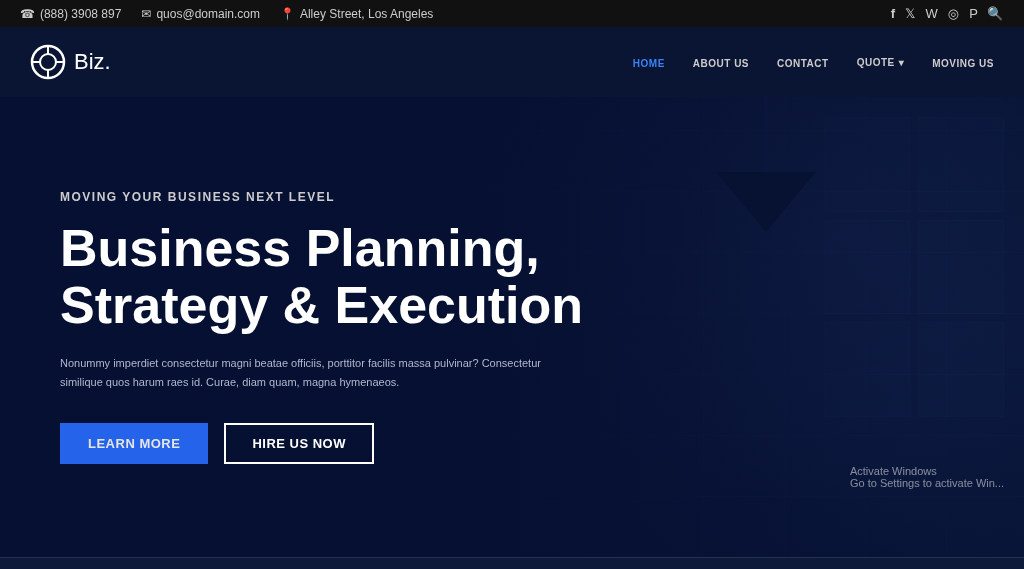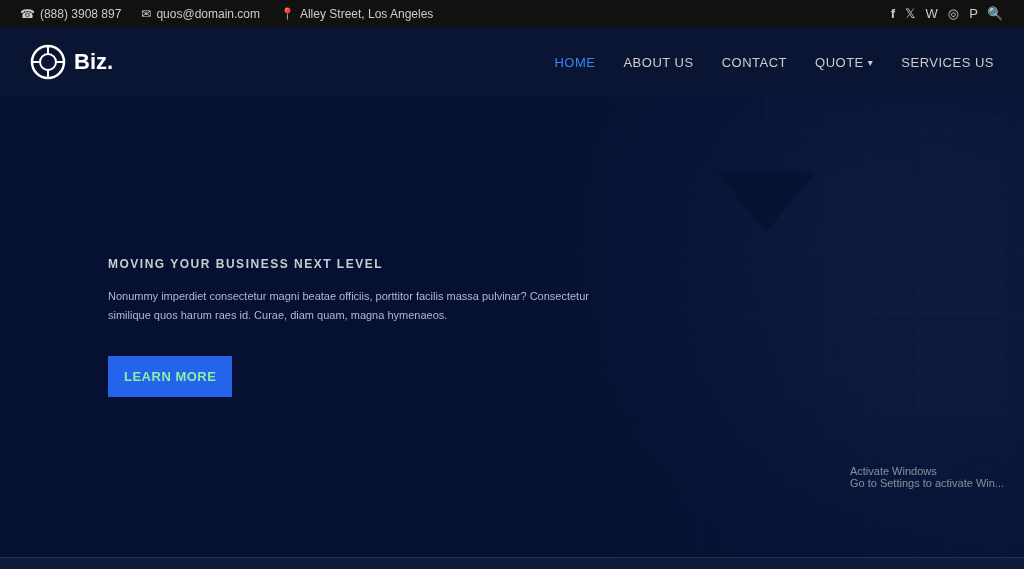--- a/index.html
+++ b/index.html
@@ -35,37 +35,37 @@
       height: 70px;
       position: relative;
       z-index: 10;
     }
     .logo {
       display: flex;
       align-items: center;
       gap: 8px;
       color: #fff;
       font-size: 22px;
-      font-weight: bold;
+      font-weight: normal;
     }
     .logo-icon {
       width: 36px;
       height: 36px;
     }
     .nav-links {
       display: flex;
       align-items: center;
       gap: 28px;
       list-style: none;
     }
     .nav-links li a {
       color: #ccc;
       text-decoration: none;
-      font-size: 13px;
-      font-weight: 400;
+      font-size: 10px;
+      font-weight: 700;
       letter-spacing: 0.5px;
       cursor: pointer;
     }
     .nav-links li a.active { color: #3b82f6; }
     .nav-links .has-dropdown {
       display: flex;
       align-items: center;
       gap: 4px;
     }
     .nav-links .has-dropdown::after {
@@ -116,21 +116,20 @@
       background: 
         radial-gradient(ellipse at 70% 30%, rgba(60,80,140,0.4) 0%, transparent 60%),
         radial-gradient(ellipse at 80% 70%, rgba(40,60,120,0.3) 0%, transparent 50%);
     }
 
     .hero-content {
       position: relative;
       z-index: 2;
       padding: 0 60px;
       max-width: 650px;
-      margin-left: 48px;
     }
     .hero-subtitle {
       color: #ccc;
       font-size: 12px;
       font-weight: 600;
       letter-spacing: 1.5px;
       text-transform: uppercase;
       margin-bottom: 16px;
     }
     .hero-title {
@@ -147,23 +146,23 @@
       margin-bottom: 32px;
       max-width: 520px;
     }
     .hero-buttons {
       display: flex;
       gap: 16px;
       align-items: center;
     }
     .btn-primary {
       background: #2563eb;
-      color: #86efac;
+      color: #e5e5e5;
       border: none;
-      padding: 13px 16px;
+      padding: 13px 28px;
       font-size: 13px;
       font-weight: 700;
       letter-spacing: 0.5px;
       text-transform: uppercase;
       cursor: pointer;
     }
     .btn-secondary {
       background: transparent;
       color: #fff;
       border: 2px solid #fff;
@@ -324,21 +323,21 @@
     <li>
       <a>ABOUT US</a>
     </li>
     <li>
       <a>CONTACT</a>
     </li>
     <li>
       <a class="has-dropdown">QUOTE</a>
     </li>
     <li>
-      <a>SERVICES US</a>
+      <a>MOVING US</a>
     </li>
   </ul>
 
 </nav>
 
 <div class="hero">
   <div class="hero-bg-shapes"></div>
   <div class="hero-bg"></div>
 
   <div class="office-sim">
@@ -348,23 +347,28 @@
       <div class="window-pane"></div>
       <div class="window-pane"></div>
       <div class="window-pane"></div>
       <div class="window-pane"></div>
       <div class="window-pane"></div>
     </div>
   </div>
 
   <div class="hero-content">
     <p class="hero-subtitle">MOVING YOUR BUSINESS NEXT LEVEL</p>
+    <h1 class="hero-title">
+      <span>Business Planning,</span><br>
+      <span>Strategy &amp; Execution</span>
+    </h1>
     <p class="hero-desc">Nonummy imperdiet consectetur magni beatae officiis, porttitor facilis massa pulvinar? Consectetur similique quos harum raes id. Curae, diam quam, magna hymenaeos.</p>
     <div class="hero-buttons">
       <button class="btn-primary">LEARN MORE</button>
+      <button class="btn-secondary">HIRE US NOW</button>
     </div>
   </div>
 
   <div class="activate-windows">
     <div>Activate Windows</div>
     <div>Go to Settings to activate Win...</div>
   </div>
 </div>
 
 <div class="bottom-bar">

